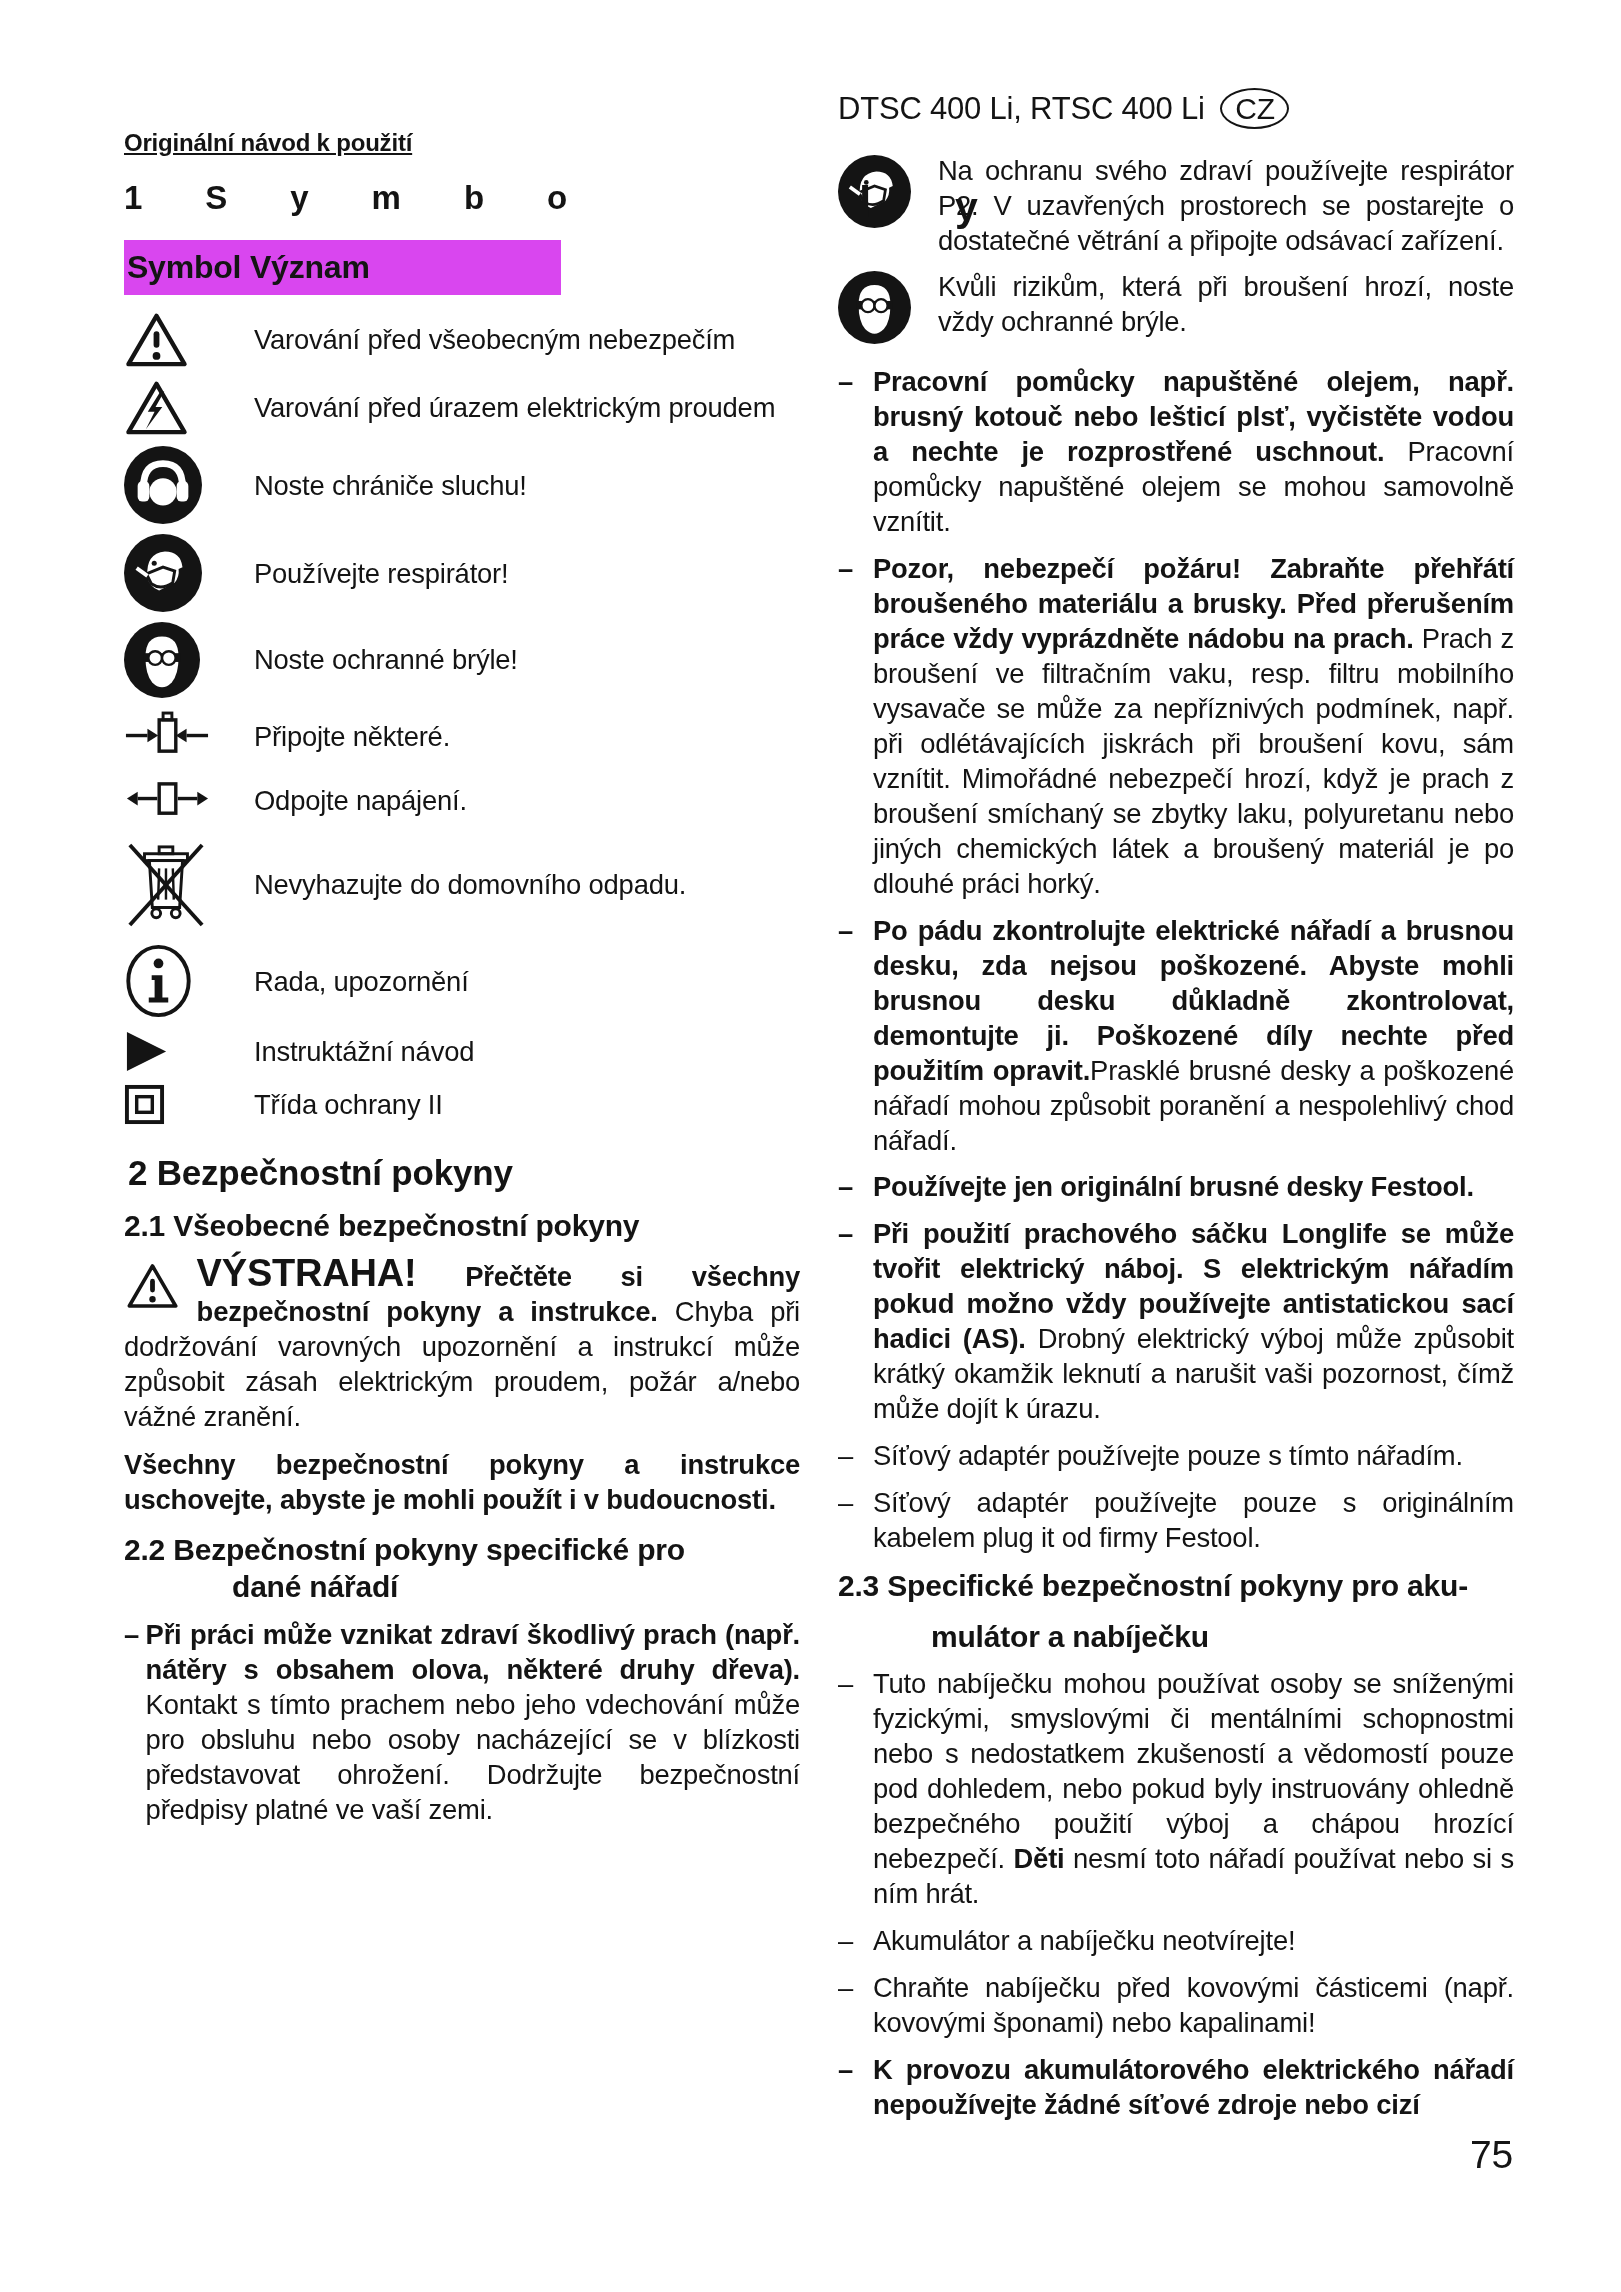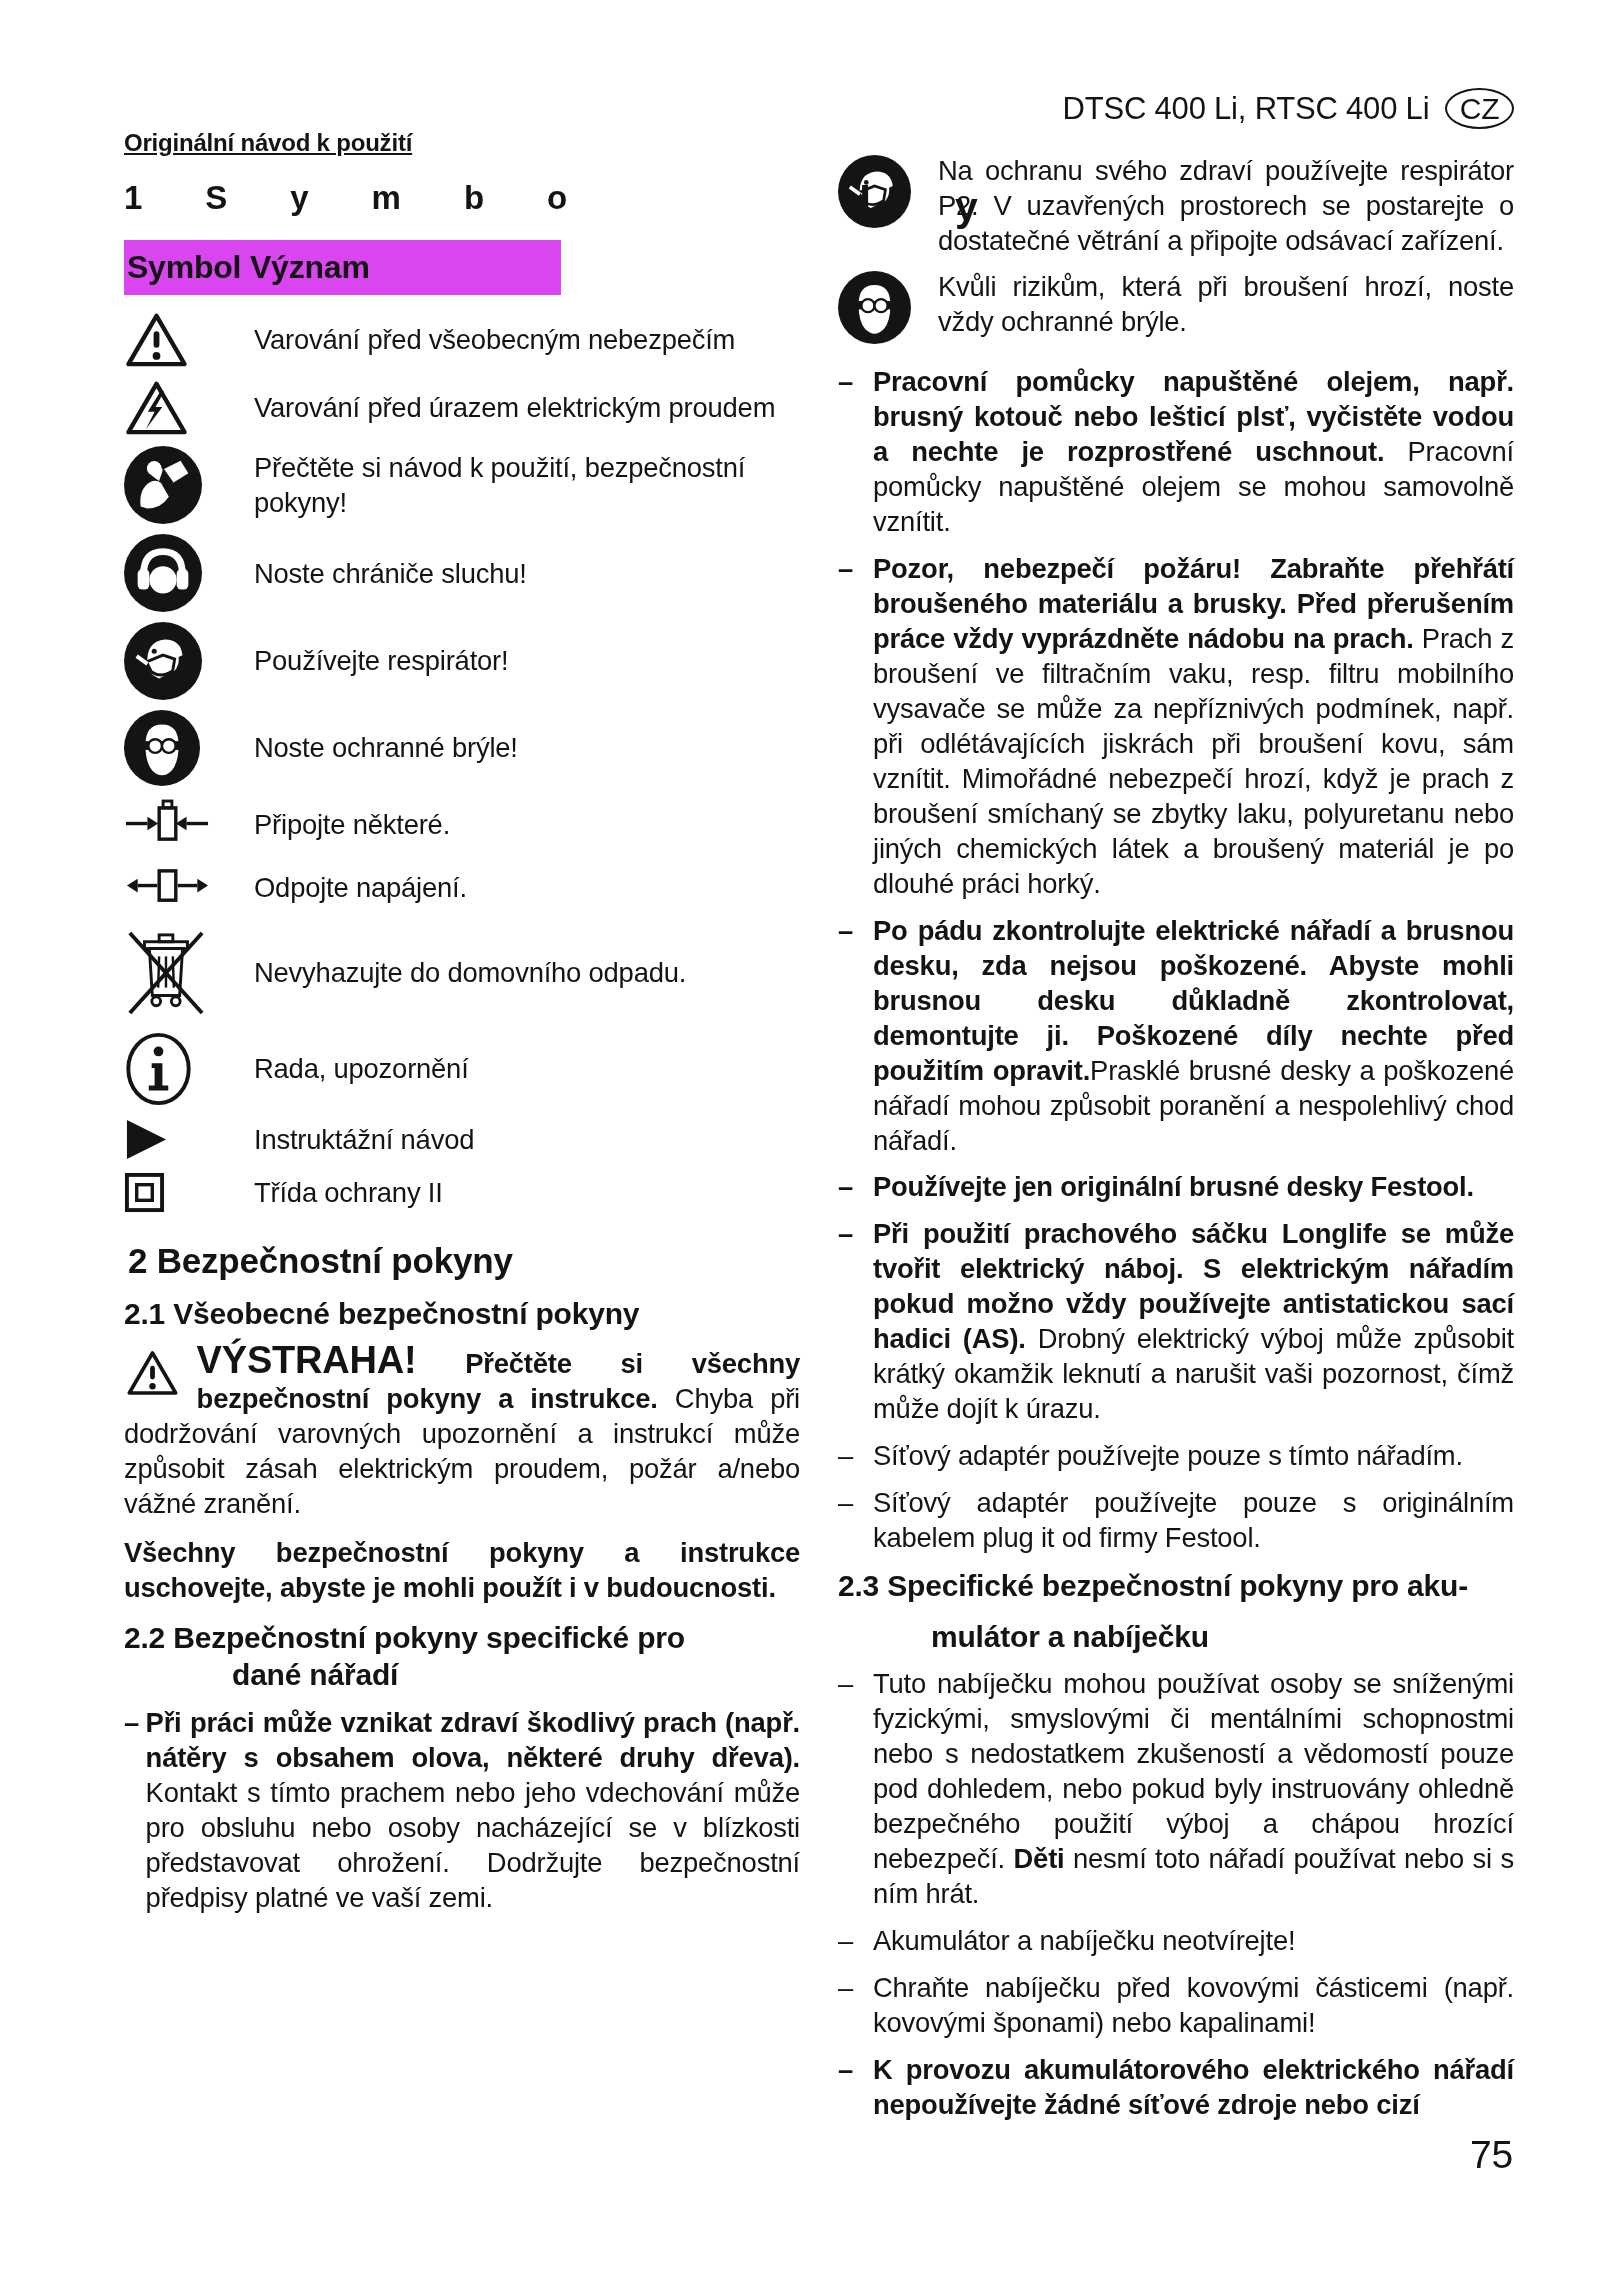--- a/index.html
+++ b/index.html
@@ -25,21 +25,21 @@
   .warn-label{font-size:38px;font-weight:700;}
   .keep{font-weight:700;margin:13.7px 0;}
   .term{margin:13.7px 0;}
   .hl2{padding-left:108px;}
   .col-right .hl2{padding-left:93px;}
   .bullets{margin-top:11.8px;}
   .bullet{display:flex;margin-bottom:11.8px;}
   .dash{flex:none;width:21.6px;}
   .col-right .dash{width:35px;}
   .btext{flex:1;text-align:justify;}
-  .rheader{display:flex;justify-content:flex-end;align-items:center;gap:15.7px;
+  .rheader{display:flex;align-items:center;gap:15.7px;
            font-size:31px;margin-bottom:23.5px;}
   .cz{border:2.9px solid #141414;border-radius:50%;padding:0 12.7px;line-height:37px;
       font-size:30px;}
   .note{display:flex;margin-bottom:11.8px;}
   .note-icon{width:100px;flex:none;padding-top:2px;}
   .note-icon svg{width:73px;height:73px;}
   .note-text{flex:1;text-align:justify;}
   .page-num{position:absolute;left:1470px;top:2137px;font-size:39px;}
   .stray-l{position:absolute;left:859px;top:184px;font-size:44px;font-weight:700;z-index:5;}
   .stray-y{position:absolute;left:955px;top:190px;font-size:41px;font-weight:700;z-index:5;}
@@ -83,35 +83,20 @@
               </svg>
             </span>
           </div>
           <div class="sym-text">Varování před úrazem elektrickým proudem</div>
         </div>
         <div class="sym-row">
           <div class="sym-icon">
             <span class="icn">
               <svg width="78" height="78" viewBox="0 0 80 80">
                 <circle cx="40" cy="40" r="40" fill="#141414"></circle>
-                <circle cx="31" cy="23" r="7.5" fill="#fff"></circle>
-                <path d="M17 62 Q15 44 27 37 Q33 34 38 38 L46 52 Q38 64 24 64 Z" fill="#fff"></path>
-                <path d="M40 24 L58 15 L66 28 L50 38 Z" fill="#fff"></path>
-                <path d="M40 24 L34 20 L28 30 L36 36 Z" fill="#fff"></path>
-                <path d="M40 24 L50 38" stroke="#141414" stroke-width="2"></path>
-              </svg>
-            </span>
-          </div>
-          <div class="sym-text">Přečtěte si návod k použití, bezpečnostní pokyny!</div>
-        </div>
-        <div class="sym-row">
-          <div class="sym-icon">
-            <span class="icn">
-              <svg width="78" height="78" viewBox="0 0 80 80">
-                <circle cx="40" cy="40" r="40" fill="#141414"></circle>
                 <path d="M20 42 Q20 18 40 18 Q60 18 60 42" fill="none" stroke="#fff" stroke-width="7"></path>
                 <circle cx="40" cy="47" r="14" fill="#fff"></circle>
                 <rect x="14" y="36" width="12" height="21" rx="5" fill="#fff"></rect>
                 <rect x="54" y="36" width="12" height="21" rx="5" fill="#fff"></rect>
               </svg>
             </span>
           </div>
           <div class="sym-text">Noste chrániče sluchu!</div>
         </div>
         <div class="sym-row">

